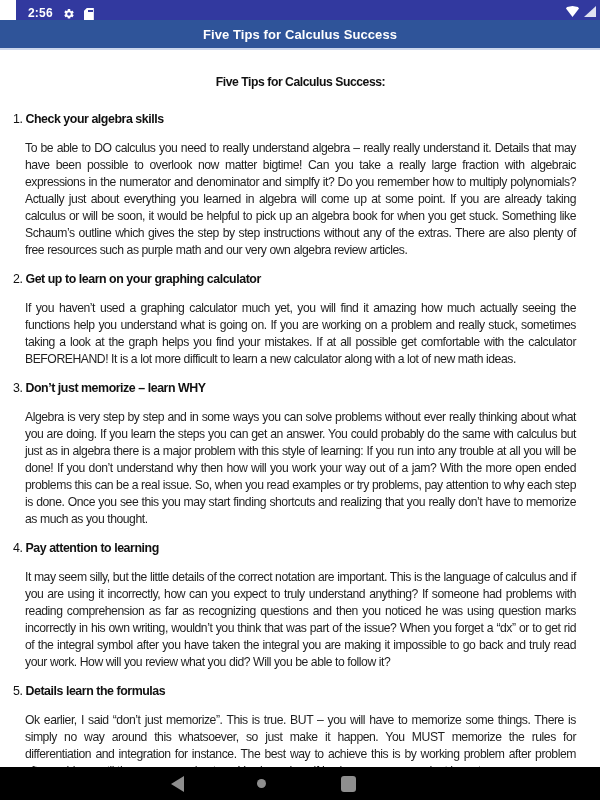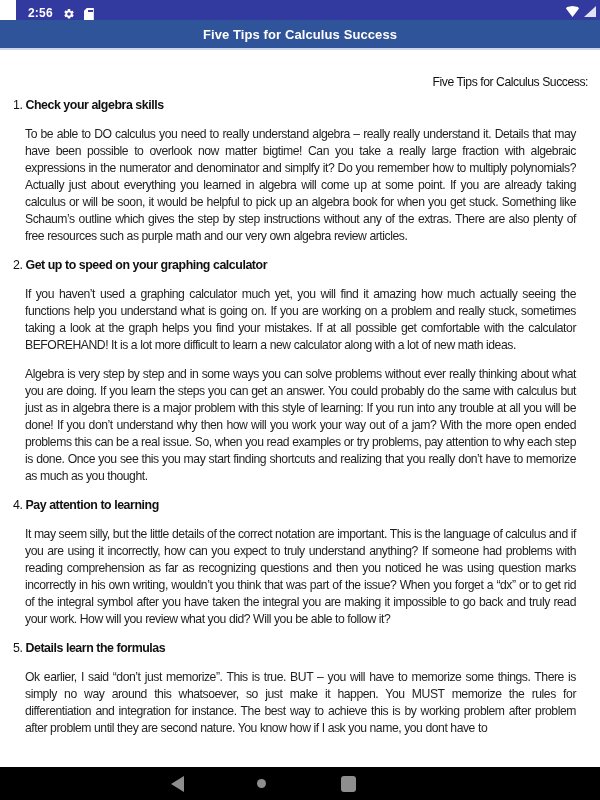--- a/index.html
+++ b/index.html
@@ -67,27 +67,27 @@
   }
   .app-bar-title{color:var(--white);font-size:13px;font-weight:bold;letter-spacing:.1px;}
 
   
   .content{
     position:absolute;top:52px;left:0;width:600px;
     padding:22px 12px 0 13px;
     color:var(--body-text);
     font-size:12.2px;line-height:17px;letter-spacing:-0.45px;
   }
-  .intro{font-weight:normal;color:var(--heading-text);margin:0 0 0 0;text-align:right;}
+  .intro{font-weight:bold;color:var(--heading-text);margin:0 0 0 0;text-align:center;}
   .sec-h{
     font-size:12.4px;line-height:17px;font-weight:normal;
     color:var(--heading-text);margin:6px 0 6px 0;text-align:left;
   }
   .sec-h .ttl{font-weight:bold;}
-  .section:first-of-type .sec-h{margin-top:6px;}
+  .section:first-of-type .sec-h{margin-top:20px;}
   .section[data-tight="true"] .sec-h{margin-top:0;}
   .sec-p{
     text-align:justify;margin:12px;
     word-spacing:.05px;
   }
 
   
   .nav-bar{
     position:absolute;left:0;bottom:0;width:600px;height:33px;
     background:var(--nav-bar-bg);z-index:40;
@@ -132,25 +132,26 @@
 
   <div class="content">
     <p class="intro">Five Tips for Calculus Success:</p>
     <div id="sections">
   <div class="section" data-tight="false">
     <h2 class="sec-h"><span class="num">1.</span> <span class="ttl">Check your algebra skills</span></h2>
     <p class="sec-p">To be able to DO calculus you need to really understand algebra – really really understand it. Details that may have been possible to overlook now matter bigtime! Can you take a really large fraction with algebraic expressions in the numerator and denominator and simplfy it? Do you remember how to multiply polynomials? Actually just about everything you learned in algebra will come up at some point. If you are already taking calculus or will be soon, it would be helpful to pick up an algebra book for when you get stuck. Something like Schaum’s outline which gives the step by step instructions without any of the extras. There are also plenty of free resources such as purple math and our very own algebra review articles.</p>
   </div>
 
   <div class="section" data-tight="true">
-    <h2 class="sec-h"><span class="num">2.</span> <span class="ttl">Get up to speed on your graphing calculator</span></h2>
+    <h2 class="sec-h"><span class="num">2.</span> <span class="ttl">Get up to learn on your graphing calculator</span></h2>
     <p class="sec-p">If you haven’t used a graphing calculator much yet, you will find it amazing how much actually seeing the functions help you understand what is going on. If you are working on a problem and really stuck, sometimes taking a look at the graph helps you find your mistakes. If at all possible get comfortable with the calculator BEFOREHAND! It is a lot more difficult to learn a new calculator along with a lot of new math ideas.</p>
   </div>
 
   <div class="section" data-tight="false">
+    <h2 class="sec-h"><span class="num">3.</span> <span class="ttl">Don’t just memorize – learn WHY</span></h2>
     <p class="sec-p">Algebra is very step by step and in some ways you can solve problems without ever really thinking about what you are doing. If you learn the steps you can get an answer. You could probably do the same with calculus but just as in algebra there is a major problem with this style of learning: If you run into any trouble at all you will be done! If you don’t understand why then how will you work your way out of a jam? With the more open ended problems this can be a real issue. So, when you read examples or try problems, pay attention to why each step is done. Once you see this you may start finding shortcuts and realizing that you really don’t have to memorize as much as you thought.</p>
   </div>
 
   <div class="section" data-tight="false">
     <h2 class="sec-h"><span class="num">4.</span> <span class="ttl">Pay attention to learning</span></h2>
     <p class="sec-p">It may seem silly, but the little details of the correct notation are important. This is the language of calculus and if you are using it incorrectly, how can you expect to truly understand anything? If someone had problems with reading comprehension as far as recognizing questions and then you noticed he was using question marks incorrectly in his own writing, wouldn’t you think that was part of the issue? When you forget a “dx” or to get rid of the integral symbol after you have taken the integral you are making it impossible to go back and truly read your work. How will you review what you did? Will you be able to follow it?</p>
   </div>
 
   <div class="section" data-tight="false">
     <h2 class="sec-h"><span class="num">5.</span> <span class="ttl">Details learn the formulas</span></h2>

